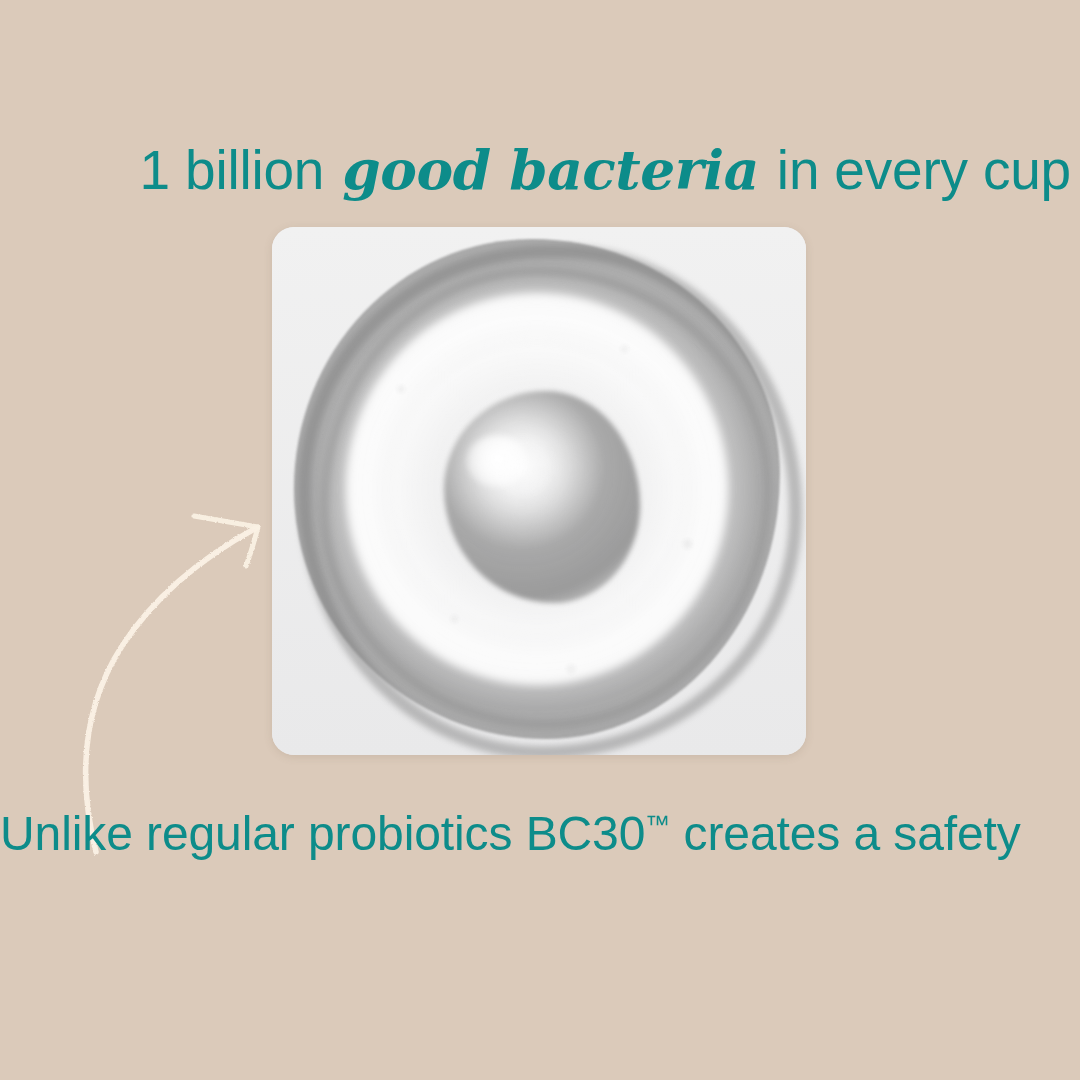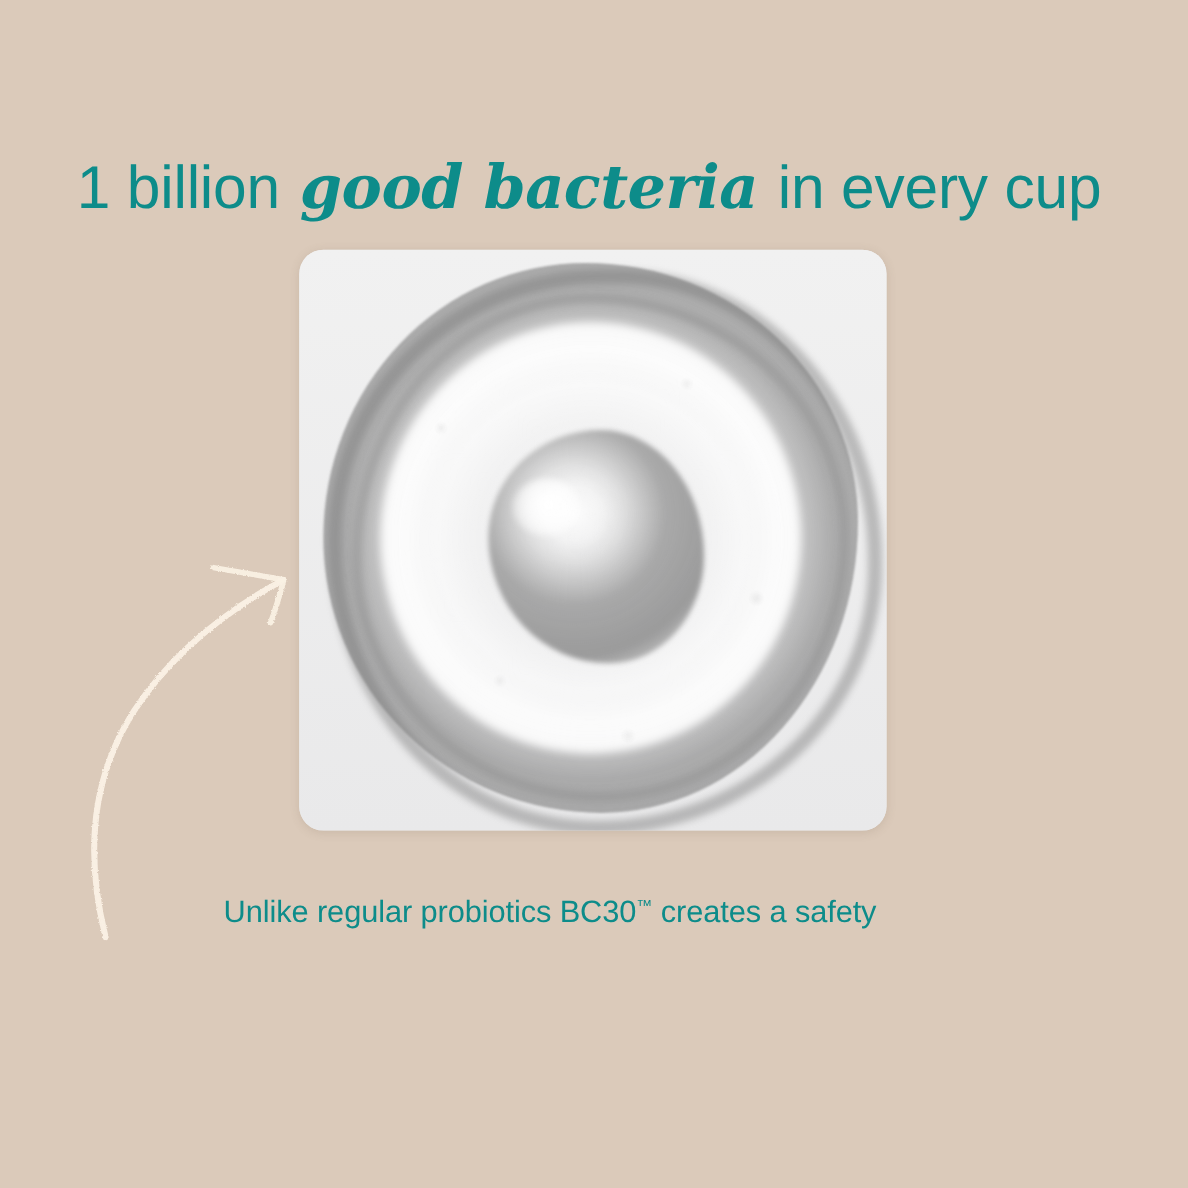--- a/index.html
+++ b/index.html
@@ -22,21 +22,21 @@
     height: 1080px;
     background: #dbcaba;
   }
 
   
   .headline {
     position: absolute;
     left: 0;
     top: 100px;
     width: 1071px;
-    text-align: center;
+    text-align: right;
     color: #0d8c8a;
     font-size: 55px;
     line-height: 66px;
     white-space: nowrap;
     letter-spacing: -0.2px;
   }
   .headline .plain {
     font-family: "Liberation Sans", sans-serif;
     font-weight: 400;
   }
@@ -171,21 +171,21 @@
   }
 
   
   .body-copy {
     position: absolute;
     left: 0;
     top: 800px;
     width: 1000px;
     text-align: center;
     color: #0d8c8a;
-    font-size: 28px;
+    font-size: 48px;
     line-height: 48px;
     font-weight: 400;
     letter-spacing: -0.1px;
   }
   .body-copy .line {
     display: block;
     white-space: nowrap;
   }
   .tm {
     font-size: 0.52em;

